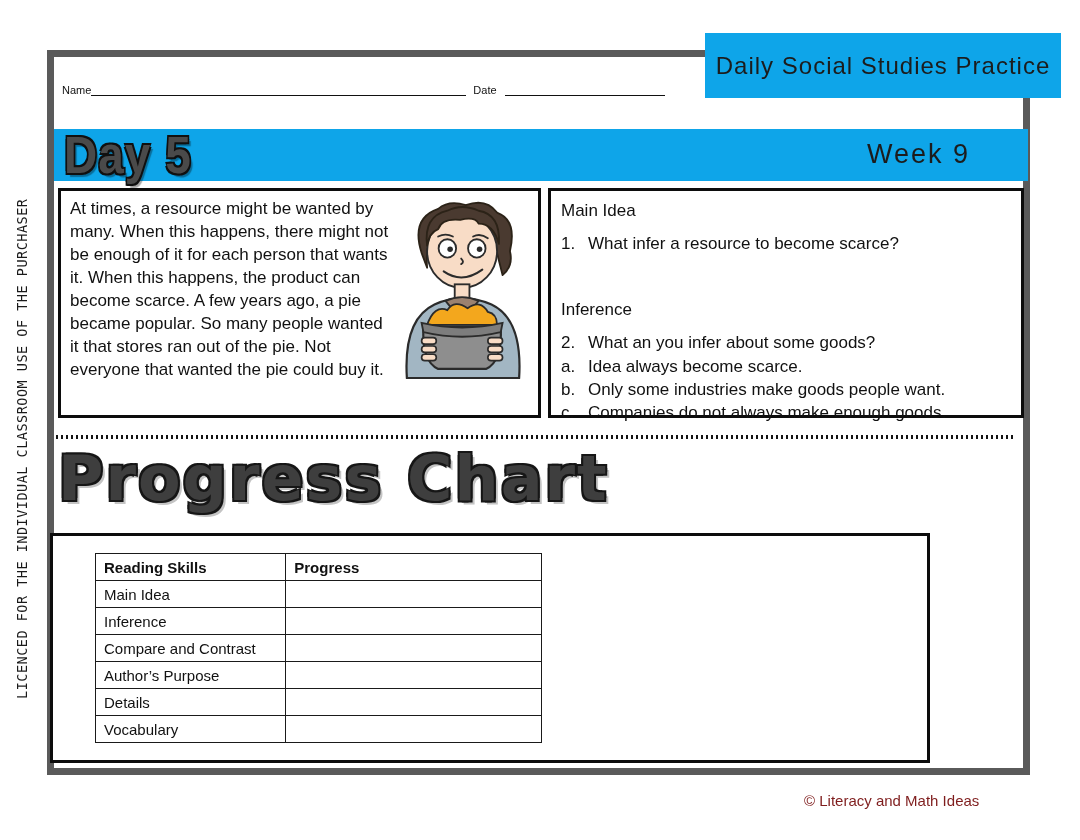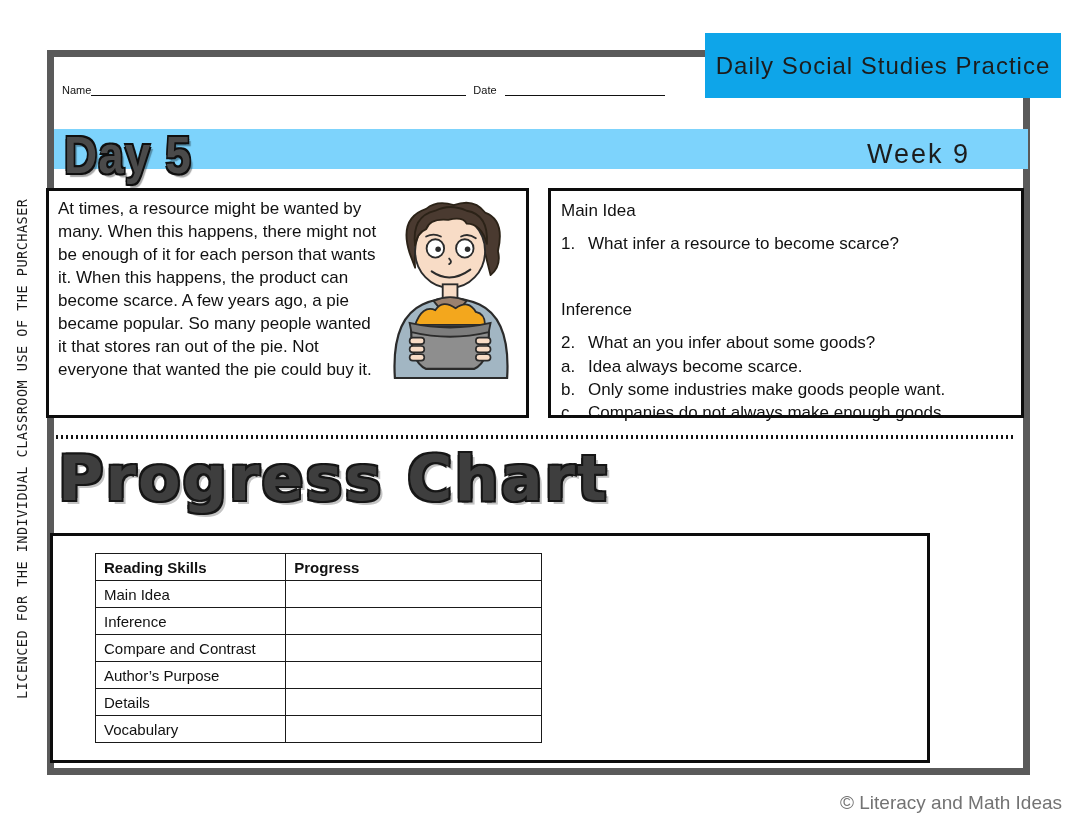--- a/index.html
+++ b/index.html
@@ -32,38 +32,38 @@
     position:absolute; left:62px; top:76px; width:640px; font-size:11px; color:#111;
     display:flex; align-items:flex-end;
   }
   .write-line { display:inline-block; border-bottom:1.5px solid #111; height:20px; }
   .line-name { width:375px; }
   .line-date { width:160px; margin-left:8px; }
   .date-label { margin-left:7px; }
 
   
   .banner {
-    position:absolute; left:54px; top:129px; width:974px; height:40px;
-    background:#7dd3fc; z-index:2;
+    position:absolute; left:54px; top:129px; width:974px; height:52px;
+    background:#0ea5e9; z-index:2;
   }
   .day {
     position:absolute; left:10px; top:-4px; display:inline-block;
     font-size:46px; font-weight:bold; letter-spacing:1px; color:#4a4a4a;
     transform:scaleY(1.12); transform-origin:top left;
     text-shadow:-1.5px -1.5px 0 #101010, 1.5px -1.5px 0 #101010,
                 -1.5px 1.5px 0 #101010, 1.5px 1.5px 0 #101010,
                  3px 3px 1px rgba(0,0,0,.35);
   }
   .week {
     position:absolute; right:58px; top:10px; font-size:27px; color:#1c1c1c; letter-spacing:2px;
   }
 
   
   .qbox { position:absolute; top:188px; height:230px; border:3px solid #0c0c0c; background:#fff; }
-  .qbox.left  { left:46px;  width:483px; padding:6px 6px 6px 9px; display:flex; }
+  .qbox.left  { left:58px;  width:483px; padding:6px 6px 6px 9px; display:flex; }
   .qbox.right { left:548px; width:476px; padding:8px 10px; }
 
   .passage { width:332px; font-size:17px; line-height:23px; color:#111; }
   .boy-wrap { width:138px; height:182px; margin-left:2px; }
 
   .q-heading { font-size:17px; line-height:24px; color:#111; }
   .q-item { display:flex; font-size:17px; line-height:23px; color:#111; margin-top:9px; }
   .q-marker { width:27px; flex:none; }
   .gap-lg { margin-top:43px; }
   .choice { display:flex; font-size:17px; line-height:23px; color:#111; }
@@ -94,21 +94,21 @@
     border-collapse:collapse; font-size:15px; color:#111;
   }
   table.progress td, table.progress th {
     border:1.4px solid #1a1a1a; height:27px; padding:0 0 0 8px; text-align:left;
     font-weight:normal; vertical-align:middle;
   }
   table.progress th { font-weight:bold; }
   .col-skill { width:227px; }
   .col-progress { width:318px; }
 
-  .copyright { position:absolute; left:840px; top:792px; font-size:19px; color:#737373; }
+  .copyright { position:absolute; left:804px; top:792px; font-size:15px; color:#7f1d1d; }
 </style>
 </head>
 <body>
 
 <div class="page">
 
   <div class="license">LICENCED FOR THE INDIVIDUAL CLASSROOM USE OF THE PURCHASER</div>
 
   <div class="frame"></div>
 

